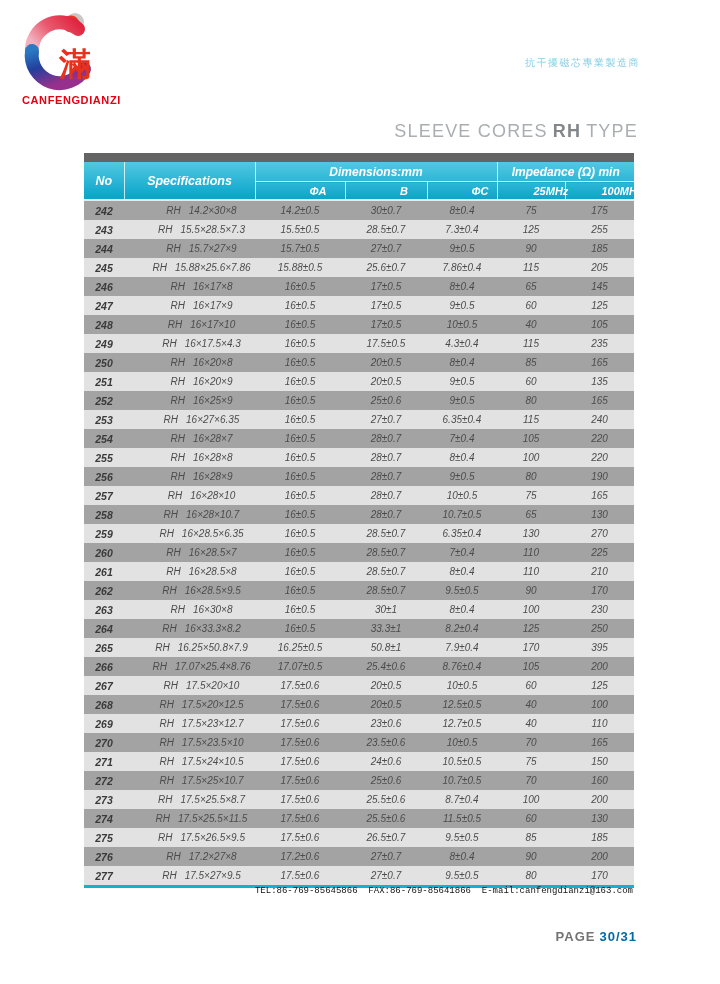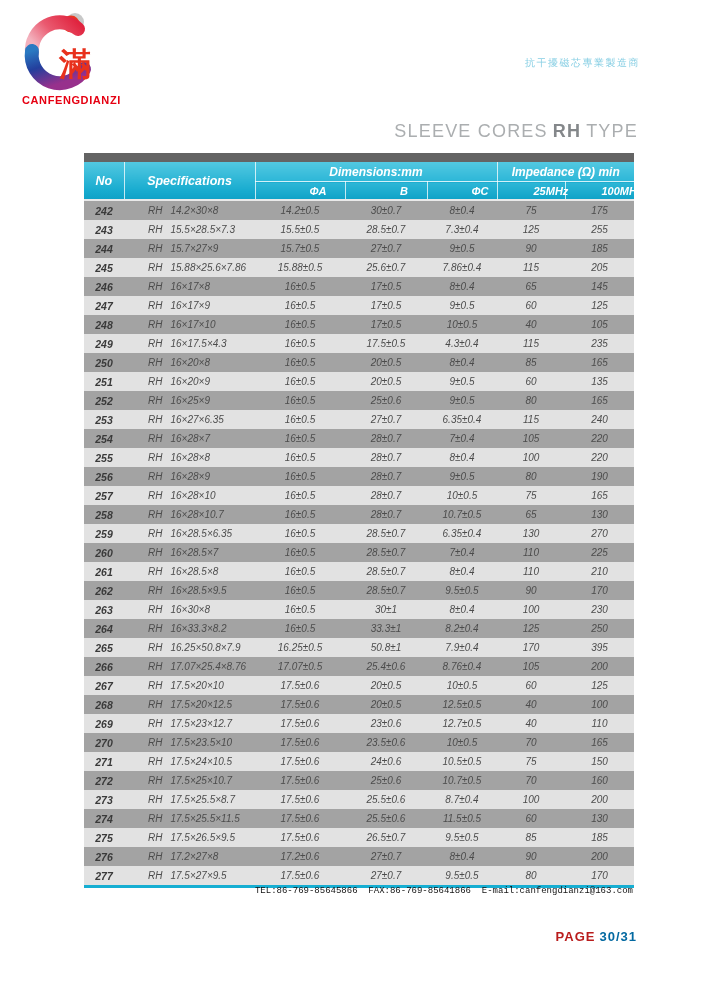--- a/index.html
+++ b/index.html
@@ -39,34 +39,34 @@
   .sep-r{border-right:1px solid rgba(255,255,255,0.75);}
   .sep-b{border-bottom:1px solid rgba(255,255,255,0.75);}
   .gap-b{border-bottom:2px solid #e9e9e9;}
   tbody td{
     height:19px;padding:0;font-size:10px;color:#4c4c4c;text-align:center;
     white-space:nowrap;
   }
   tbody tr{background:#a3a3a3;}
   tbody tr.alt{background:#e2e2e2;border-radius:9px;}
   tbody td.no{font-weight:bold;color:#3a3a3a;font-size:10.5px;}
-  tbody td.spec{text-align:left;padding-left:24px;}
+  tbody td.spec{text-align:center;padding-left:24px;}
   .rh-prefix{margin-right:8px;}
   .cyan-line{height:3px;background:#16aed2;}
   
   .footer-contact{
     position:absolute;top:886px;right:87px;
     font-family:"Liberation Mono",monospace;font-size:9px;color:#141414;
     white-space:pre;
   }
   .page-num{
     position:absolute;top:929px;right:83px;font-size:13px;font-weight:bold;
     letter-spacing:1px;white-space:nowrap;
   }
-  .page-label{color:#b91c1c;margin-right:4px;}
+  .page-label{color:#737373;margin-right:4px;}
   .page-value{color:#0369a1;text-align:right;}
 </style>
 </head>
 <body>
 
 <div class="logo-wrap">
   <svg width="90" height="92" viewBox="0 0 90 92">
     <defs>
       <linearGradient id="lgRed" x1="1" y1="0" x2="0" y2="0.6">
         <stop offset="0" stop-color="#e0243f"></stop>

